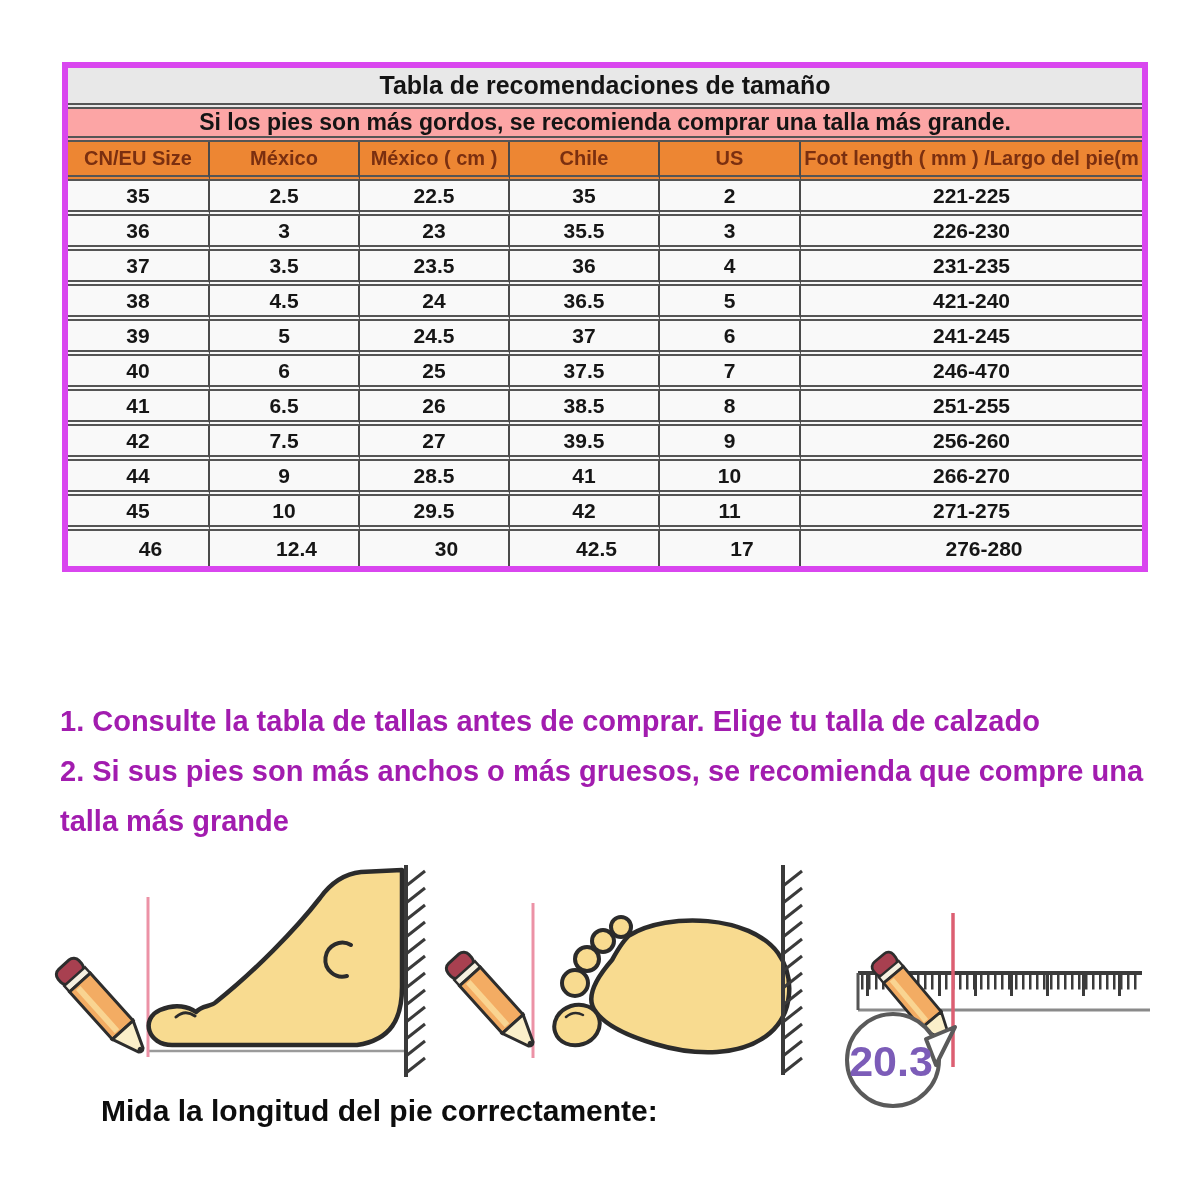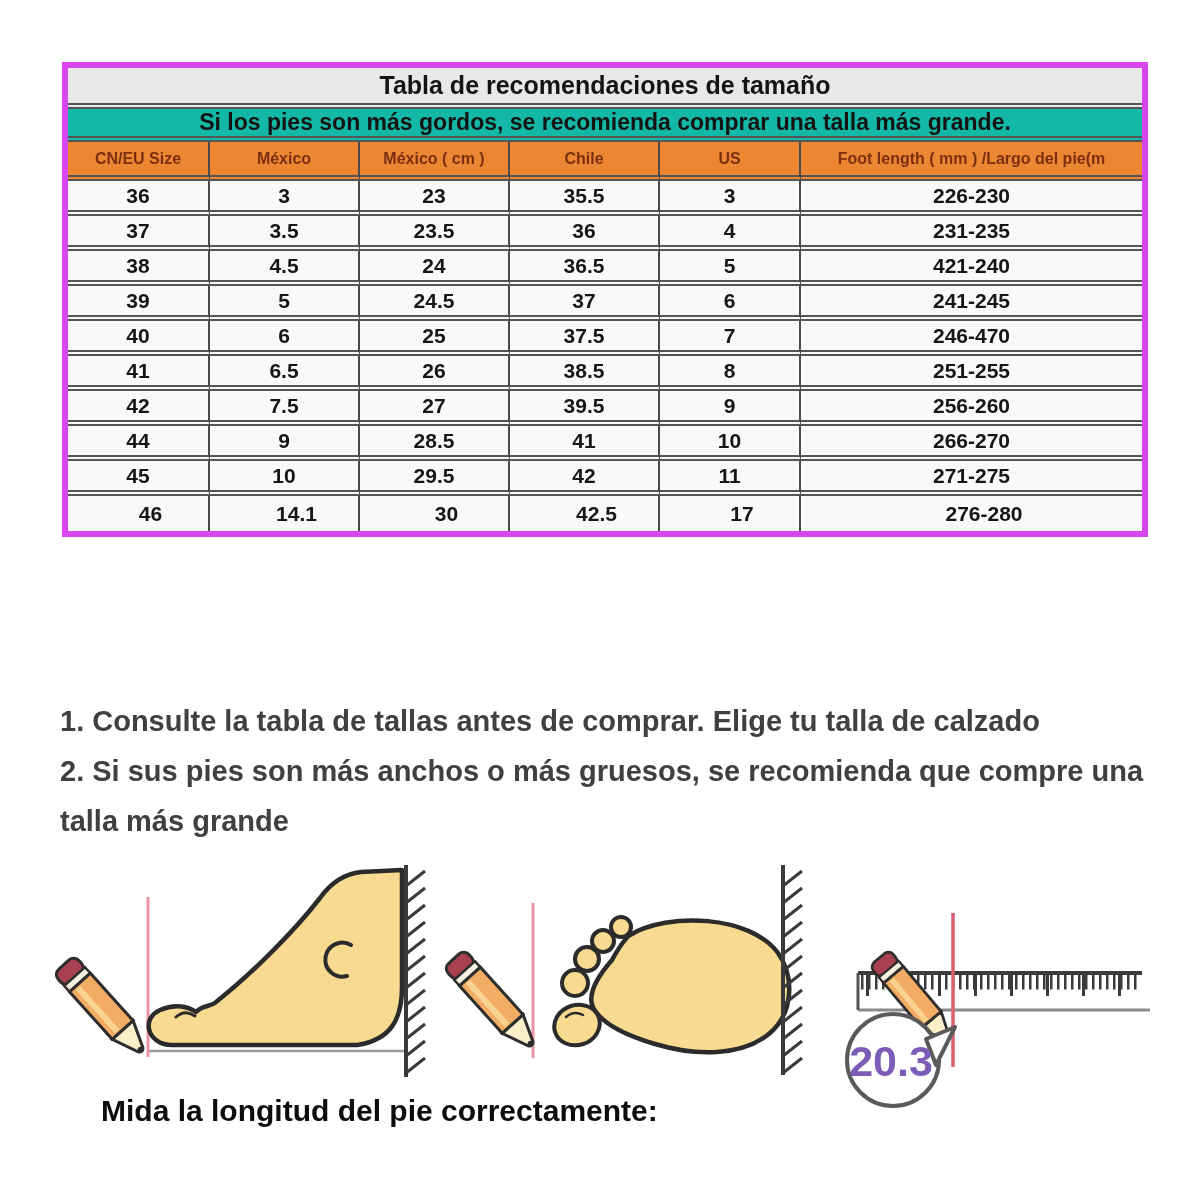--- a/index.html
+++ b/index.html
@@ -21,33 +21,33 @@
     overflow:hidden; white-space:nowrap;
   }
   table.size-table td:last-child, table.size-table th:last-child { border-right:none; }
   table.size-table tr.row-title td, table.size-table tr.row-subtitle td { border-right:none; }
   table.size-table tbody tr:last-child td { border-bottom:none;padding-left:25px; }
 
   tr.row-title td {
     background:#e8e8e8; height:41px; font-size:25px; font-weight:bold; color:#141414;
   }
   tr.row-subtitle td {
-    background:#14b8a6; height:30px; font-size:23px; font-weight:bold; color:#141414;
+    background:#fca5a5; height:30px; font-size:23px; font-weight:bold; color:#141414;
   }
   tr.row-columns th {
-    background:#ed8633; color:#7a2f10; height:39px; font-size:16px; font-weight:bold;
+    background:#ed8633; color:#7a2f10; height:39px; font-size:20px; font-weight:bold;
   }
   table.size-table tbody td {
     background:#f9f9f9; height:35px; font-size:21px; font-weight:bold; color:#161616;
   }
 
   
   .notes {
     position:absolute; left:60px; top:696px; width:1100px;
-    font-size:29px; font-weight:bold; color:#404040; line-height:50px;
+    font-size:29px; font-weight:bold; color:#a21caf; line-height:50px;
   }
   .measure-caption {
     position:absolute; left:60px; top:1094px;
     font-size:30px; font-weight:bold; color:#0d0d0d;margin-left:41px;
   }
 
   
   svg.illustrations { position:absolute; left:0; top:855px; display:block; }
 </style>
 </head>
@@ -79,20 +79,28 @@
 
         <th>Chile</th>
 
         <th>US</th>
 
         <th>Foot length ( mm ) /Largo del pie(m</th>
       </tr>
   </thead>
   <tbody>
 
+      <tr>
+        <td>35</td>
+        <td>2.5</td>
+        <td>22.5</td>
+        <td>35</td>
+        <td>2</td>
+        <td>221-225</td>
+      </tr>
 
       <tr>
         <td>36</td>
         <td>3</td>
         <td>23</td>
         <td>35.5</td>
         <td>3</td>
         <td>226-230</td>
       </tr>
 
@@ -164,21 +172,21 @@
         <td>45</td>
         <td>10</td>
         <td>29.5</td>
         <td>42</td>
         <td>11</td>
         <td>271-275</td>
       </tr>
 
       <tr>
         <td>46</td>
-        <td>14.1</td>
+        <td>12.4</td>
         <td>30</td>
         <td>42.5</td>
         <td>17</td>
         <td>276-280</td>
       </tr>
     </tbody>
 </table>
 
 <div class="notes">
   <div>1. Consulte la tabla de tallas antes de comprar. Elige tu talla de calzado</div>

